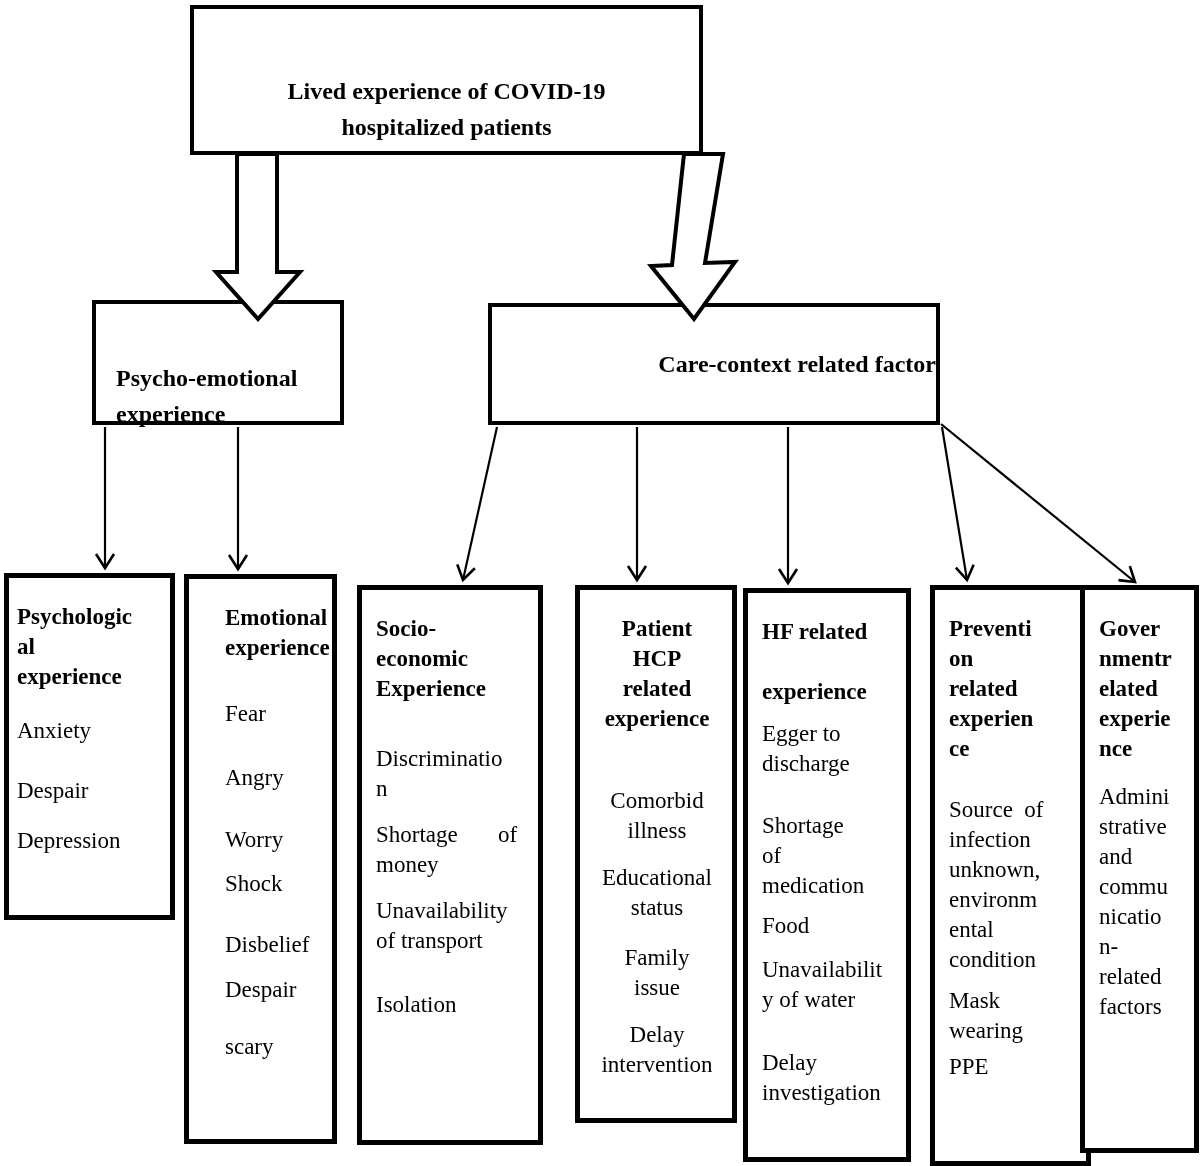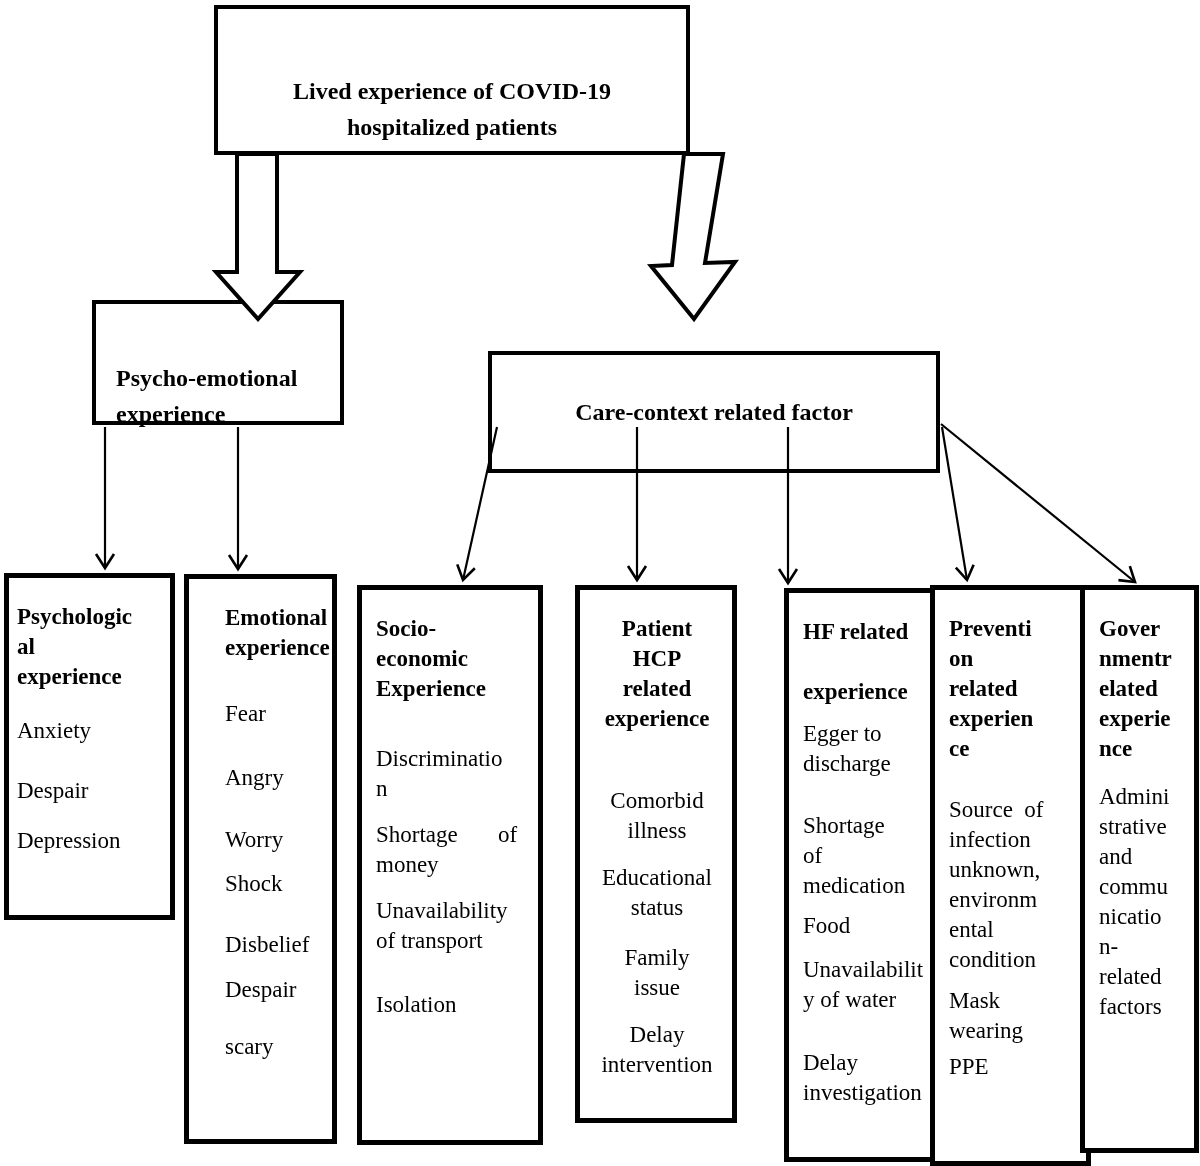--- a/index.html
+++ b/index.html
@@ -8,33 +8,33 @@
     font-family:"Liberation Serif","DejaVu Serif",serif;color:#000;
     overflow:hidden;
   }
   .box{position:absolute;box-sizing:border-box;background:#fff;}
   .topbox{
     border:4px solid #000;text-align:center;font-weight:bold;
     font-size:24px;line-height:36px;padding-top:28px;white-space:pre-line;
   }
   .branchbox{border:4px solid #000;font-weight:bold;font-size:24px;}
   .psycho{line-height:36px;padding:20px 0 0 20px;white-space:pre-line;}
-  .care{display:flex;align-items:center;justify-content:center;white-space:pre-line;margin-top:48px;}
+  .care{display:flex;align-items:center;justify-content:flex-end;white-space:pre-line;}
   .fbox{
     border:5px solid #000;font-size:23px;line-height:30px;
     padding:24px 12px 0 14px;
   }
   .bhead{font-weight:bold;white-space:pre-wrap;}
   .bitem{white-space:pre-wrap;}
   svg.overlay{position:absolute;left:0;top:0;pointer-events:none;}
 </style>
 </head>
 <body>
 
-<div class="box topbox" style="left:214px;top:5px;width:476px;height:150px;">
+<div class="box topbox" style="left:190px;top:5px;width:513px;height:150px;">
   <span>Lived experience of COVID-19
 hospitalized patients</span>
 </div>
 
 <div class="box branchbox psycho" style="left:92px;top:300px;width:252px;height:125px;">
   <span>Psycho-emotional
 experience</span>
 </div>
 
 <div class="box branchbox care" style="left:488px;top:303px;width:452px;height:122px;">
@@ -83,21 +83,21 @@
   <div class="bitem" style="margin-top:52px">Comorbid
 illness</div>
   <div class="bitem" style="margin-top:17px">Educational
 status</div>
   <div class="bitem" style="margin-top:20px">Family
 issue</div>
   <div class="bitem" style="margin-top:17px">Delay
 intervention</div>
 </div>
 
-<div class="box fbox" style="left:784px;top:588px;width:154px;height:574px;">
+<div class="box fbox" style="left:743px;top:588px;width:168px;height:574px;">
   <div class="bhead">HF related
 
 experience</div>
   <div class="bitem" style="margin-top:12px">Egger to
 discharge</div>
   <div class="bitem" style="margin-top:32px">Shortage      of
 medication</div>
   <div class="bitem" style="margin-top:10px">Food</div>
   <div class="bitem" style="margin-top:14px">Unavailabilit
 y of water</div>

